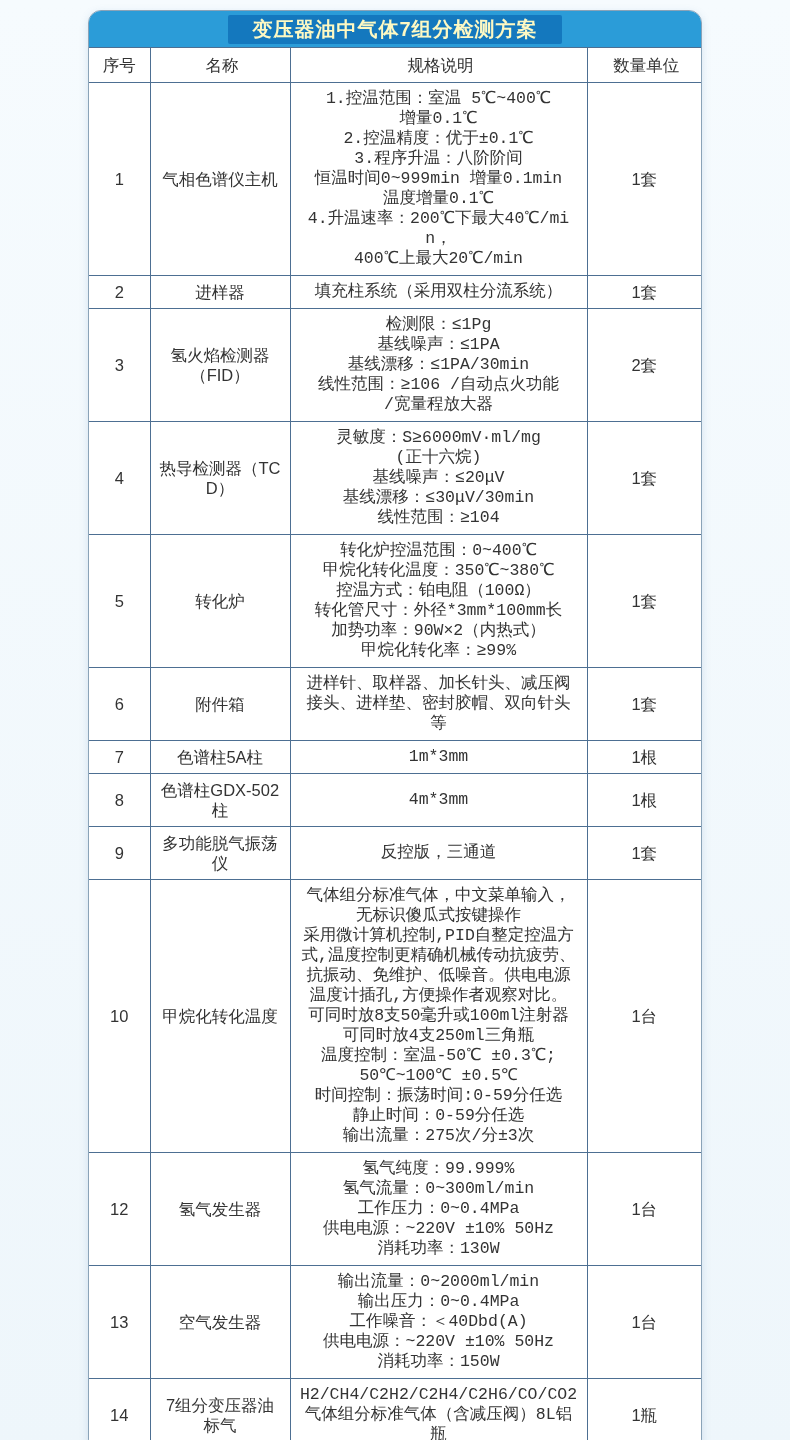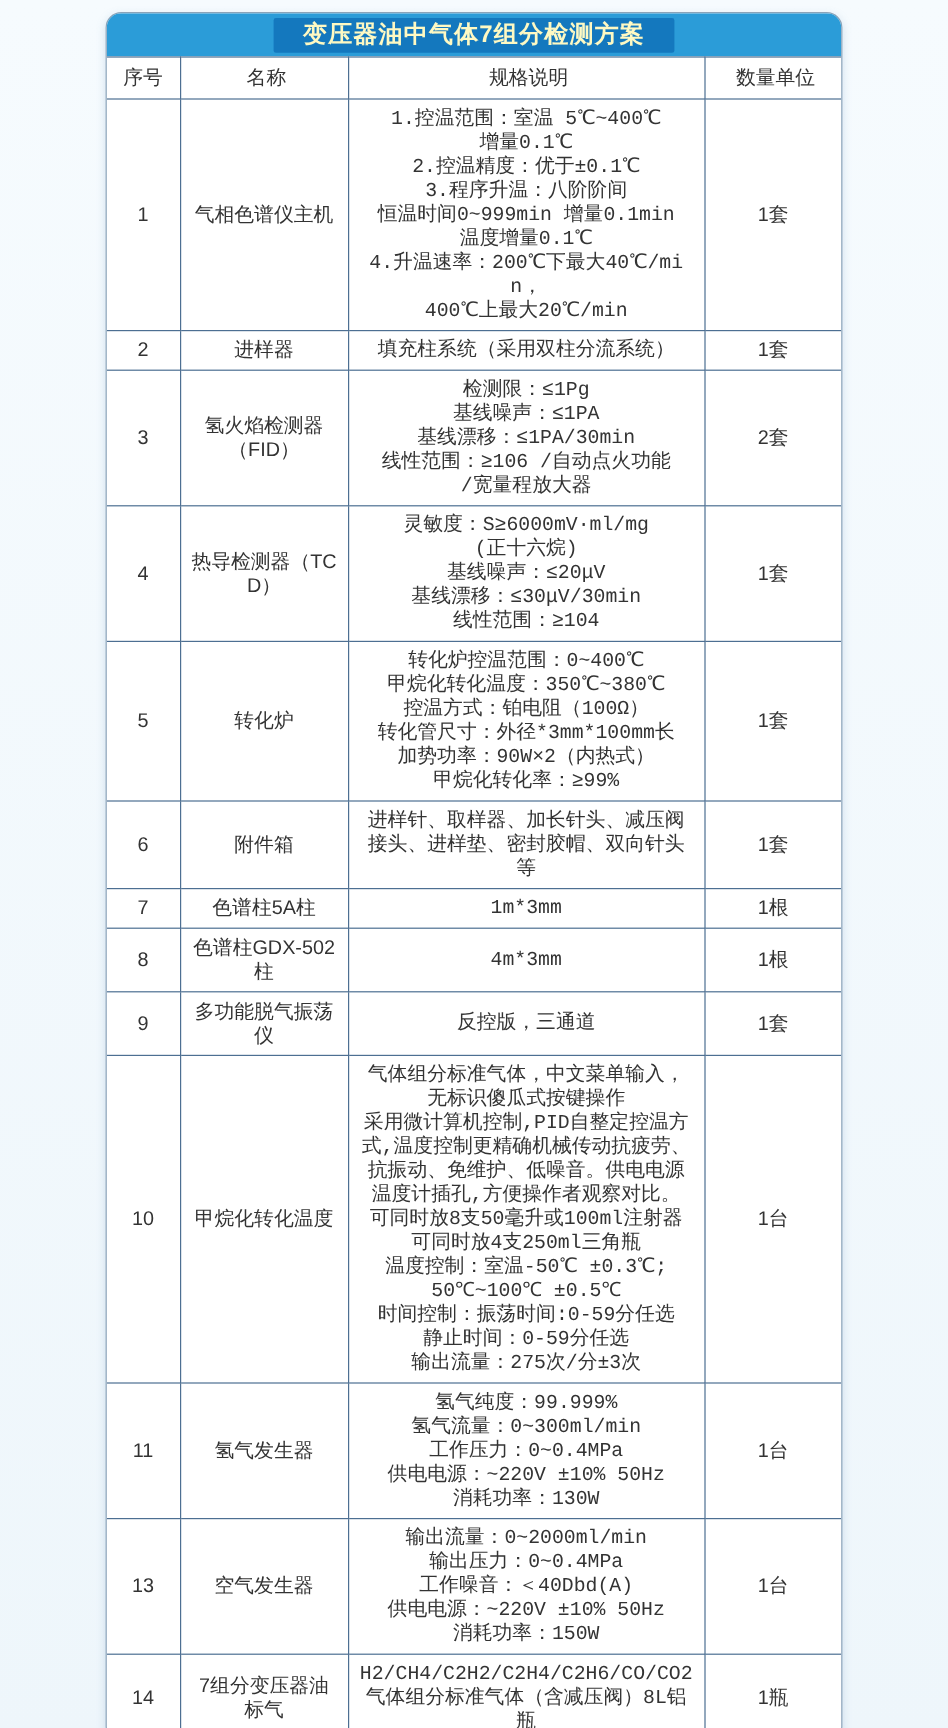--- a/index.html
+++ b/index.html
@@ -206,21 +206,21 @@
               <div class="spec-line">可同时放4支250ml三角瓶</div>
               <div class="spec-line">温度控制：室温-50℃ ±0.3℃;</div>
               <div class="spec-line"> 50℃~100℃ ±0.5℃</div>
               <div class="spec-line">时间控制：振荡时间:0-59分任选</div>
               <div class="spec-line">静止时间：0-59分任选</div>
               <div class="spec-line">输出流量：275次/分±3次</div>
             </td>
             <td class="qty">1台</td>
           </tr>
           <tr>
-            <td class="no">11</td>
+            <td class="no">12</td>
             <td class="name">氢气发生器</td>
             <td class="spec">
               <div class="spec-line">氢气纯度：99.999%</div>
               <div class="spec-line">氢气流量：0~300ml/min</div>
               <div class="spec-line">工作压力：0~0.4MPa</div>
               <div class="spec-line">供电电源：~220V ±10% 50Hz</div>
               <div class="spec-line">消耗功率：130W</div>
             </td>
             <td class="qty">1台</td>
           </tr>

